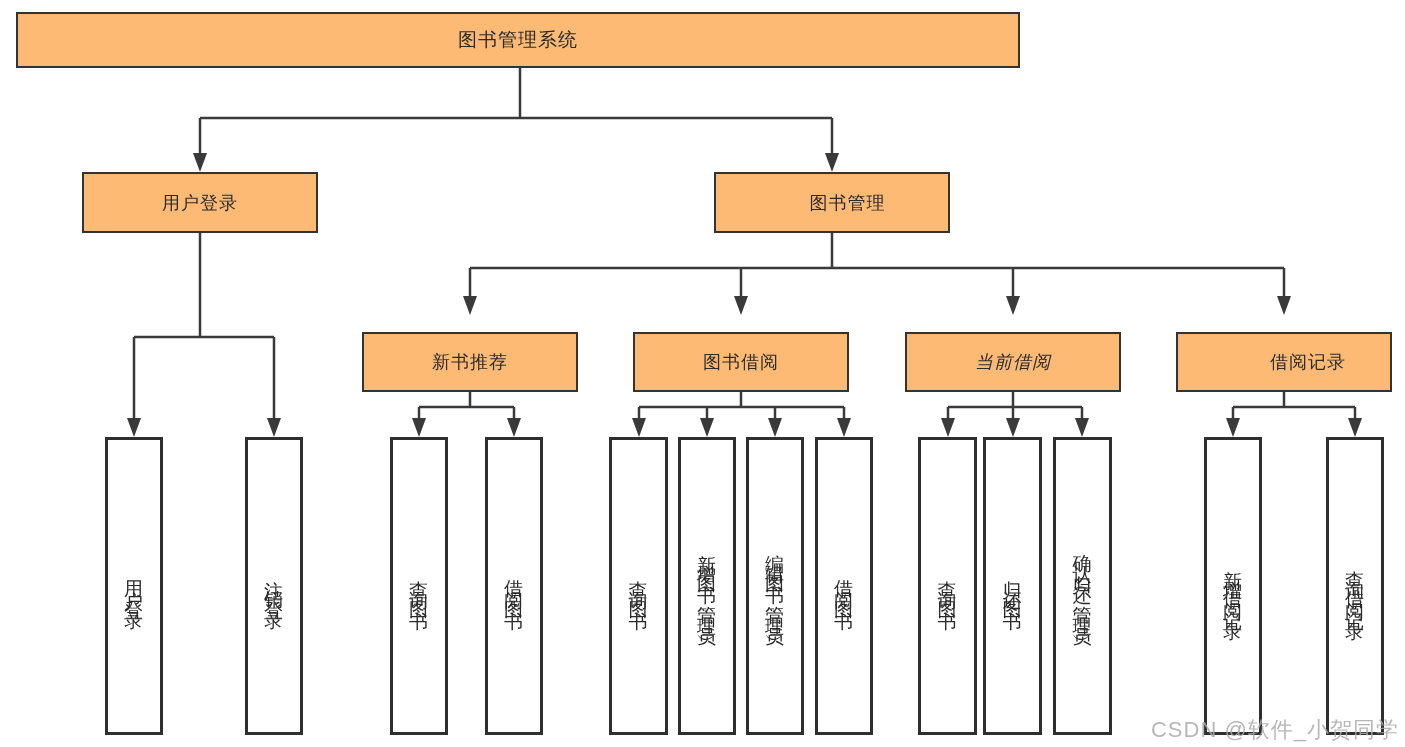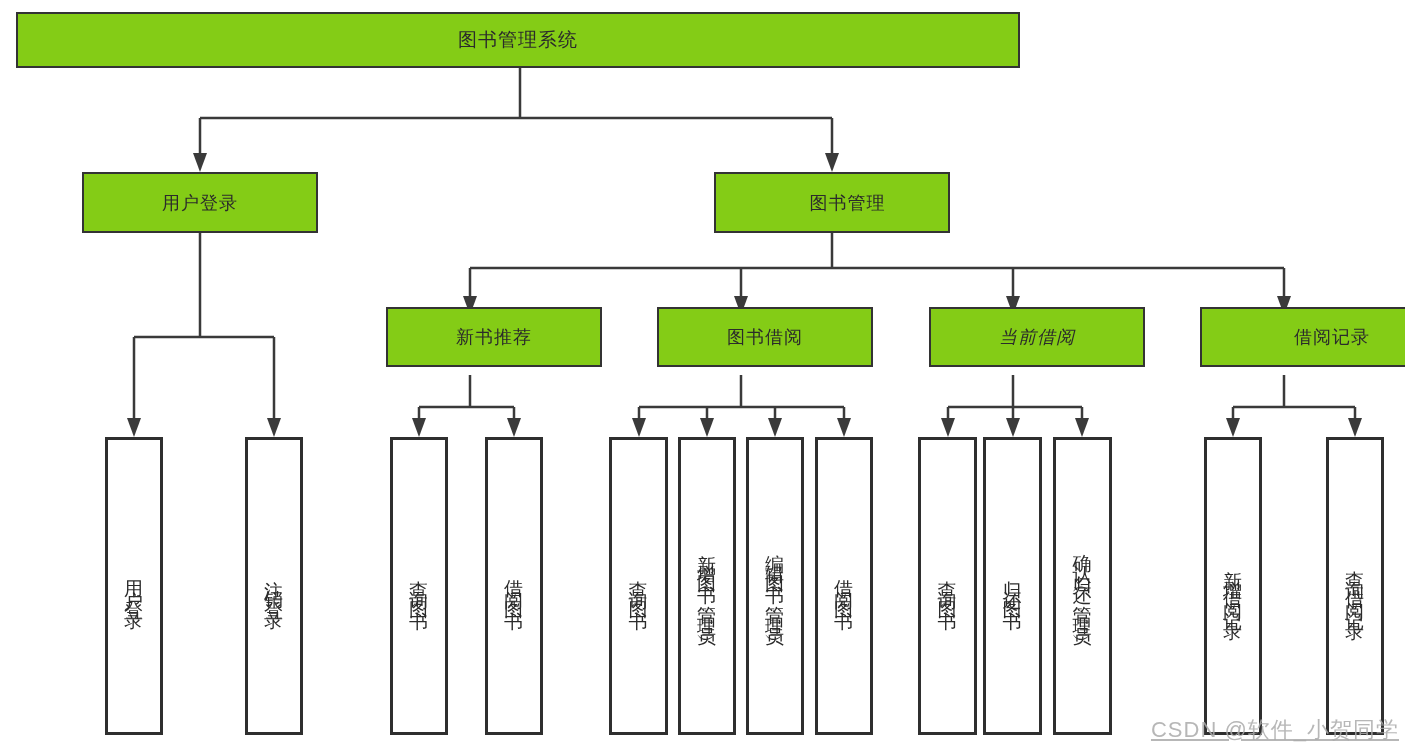--- a/index.html
+++ b/index.html
@@ -16,21 +16,21 @@
     overflow: hidden;
   }
   #connectors {
     position: absolute;
     left: 0;
     top: 0;
     z-index: 1;
   }
   .node {
     position: absolute;
-    background: #84cc16;
+    background: #fdba74;
     border: 2px solid #333333;
     display: flex;
     align-items: center;
     justify-content: center;
     color: #2b2b2b;
     z-index: 2;
     box-sizing: border-box;
     text-align: right;
   }
   .node-root {
@@ -40,26 +40,25 @@
     letter-spacing: 1px;
   }
   .node-l2 {
     top: 172px;
     width: 236px; height: 61px;
     font-size: 18px;
     letter-spacing: 1px;
     border-width: 2.5px;
   }
   .node-l3 {
-    top: 307px;
+    top: 332px;
     width: 216px; height: 60px;
     font-size: 18px;
     letter-spacing: 1px;
     border-width: 2.5px;
-    margin-left: 24px;
   }
   .leaf {
     position: absolute;
     top: 437px;
     height: 298px;
     width: 58px;
     background: #ffffff;
     border: 3px solid #2f2f2f;
     box-sizing: border-box;
     display: flex;
@@ -76,21 +75,20 @@
   }
   .watermark {
     position: absolute;
     right: 6px;
     bottom: 2px;
     z-index: 3;
     font-size: 22px;
     color: rgba(170, 170, 170, 0.85);
     letter-spacing: 1px;
     white-space: nowrap;
-    text-decoration: underline;
   }
   .conn {
     stroke: #3a3a3a;
     stroke-width: 2.5;
     fill: none;
   }
   .arrowhead {
     fill: #3a3a3a;
     stroke: none;
   }

